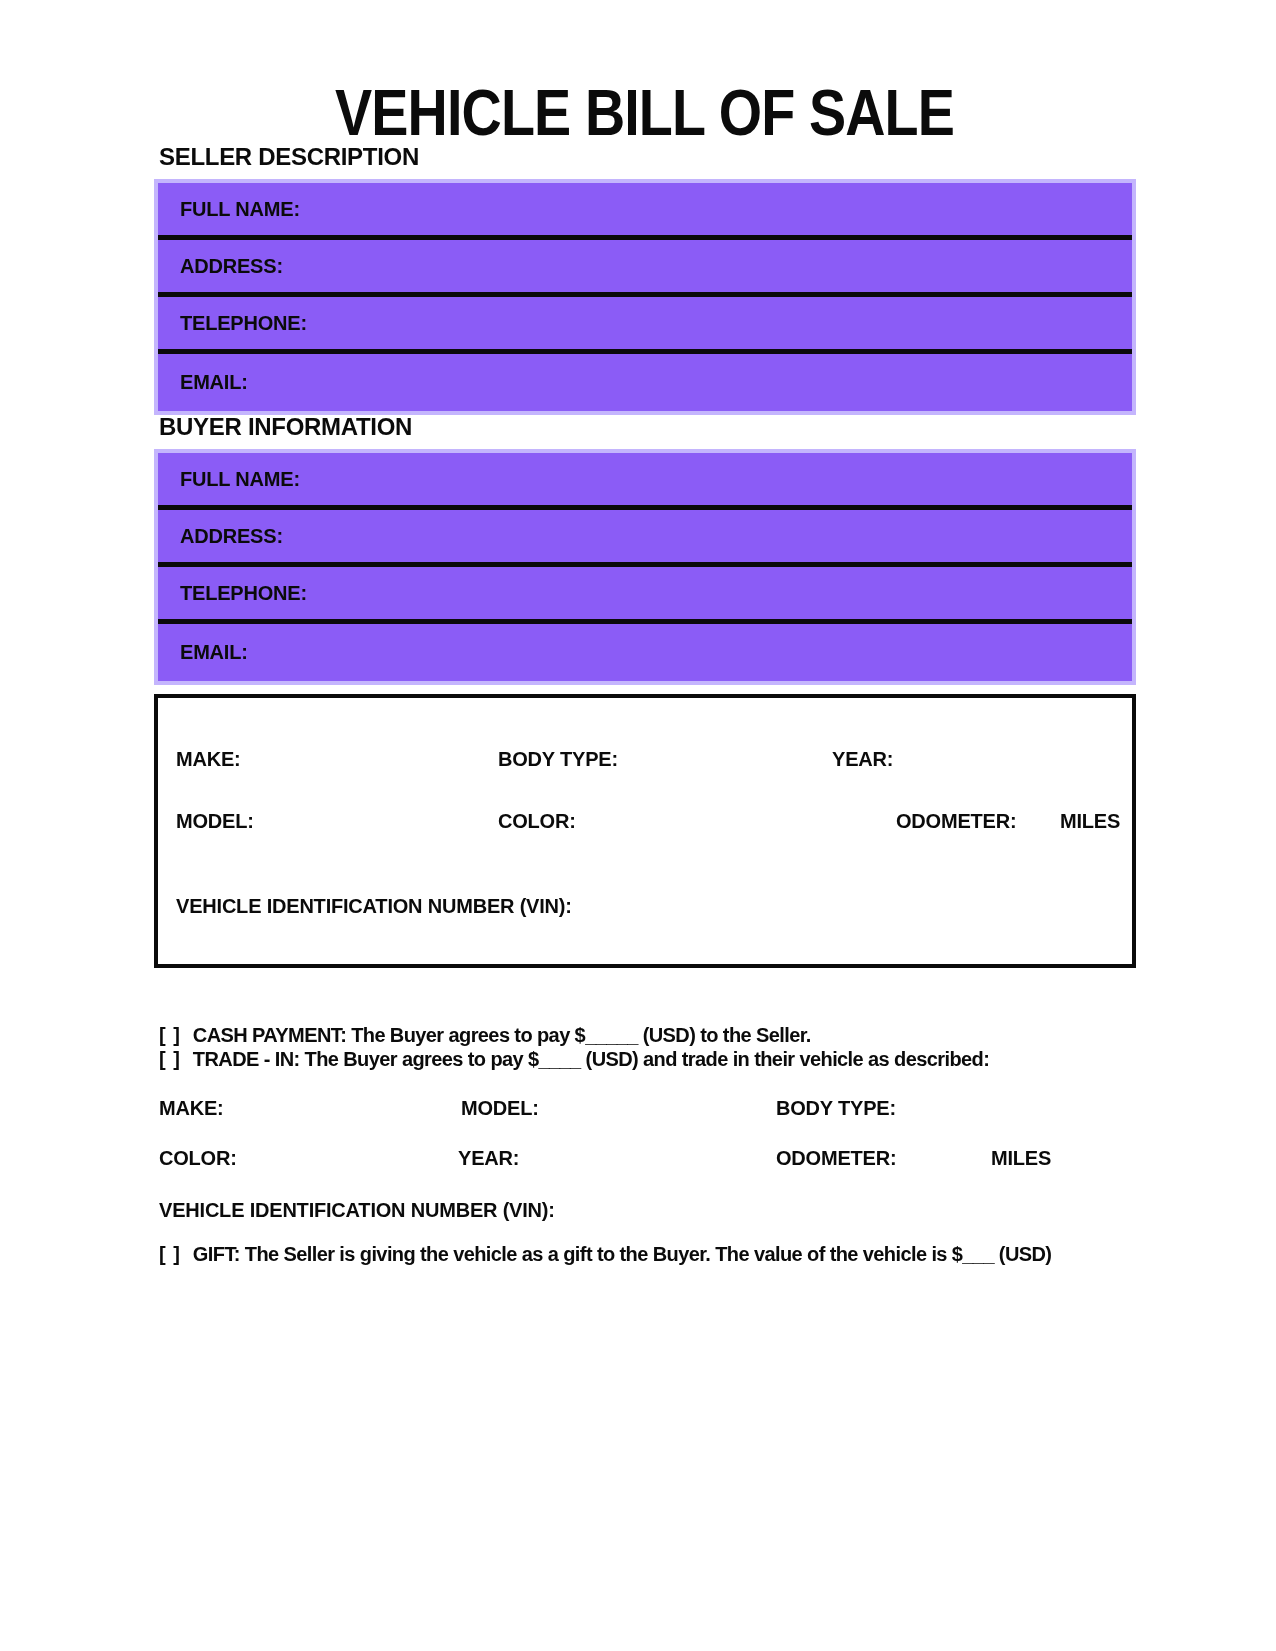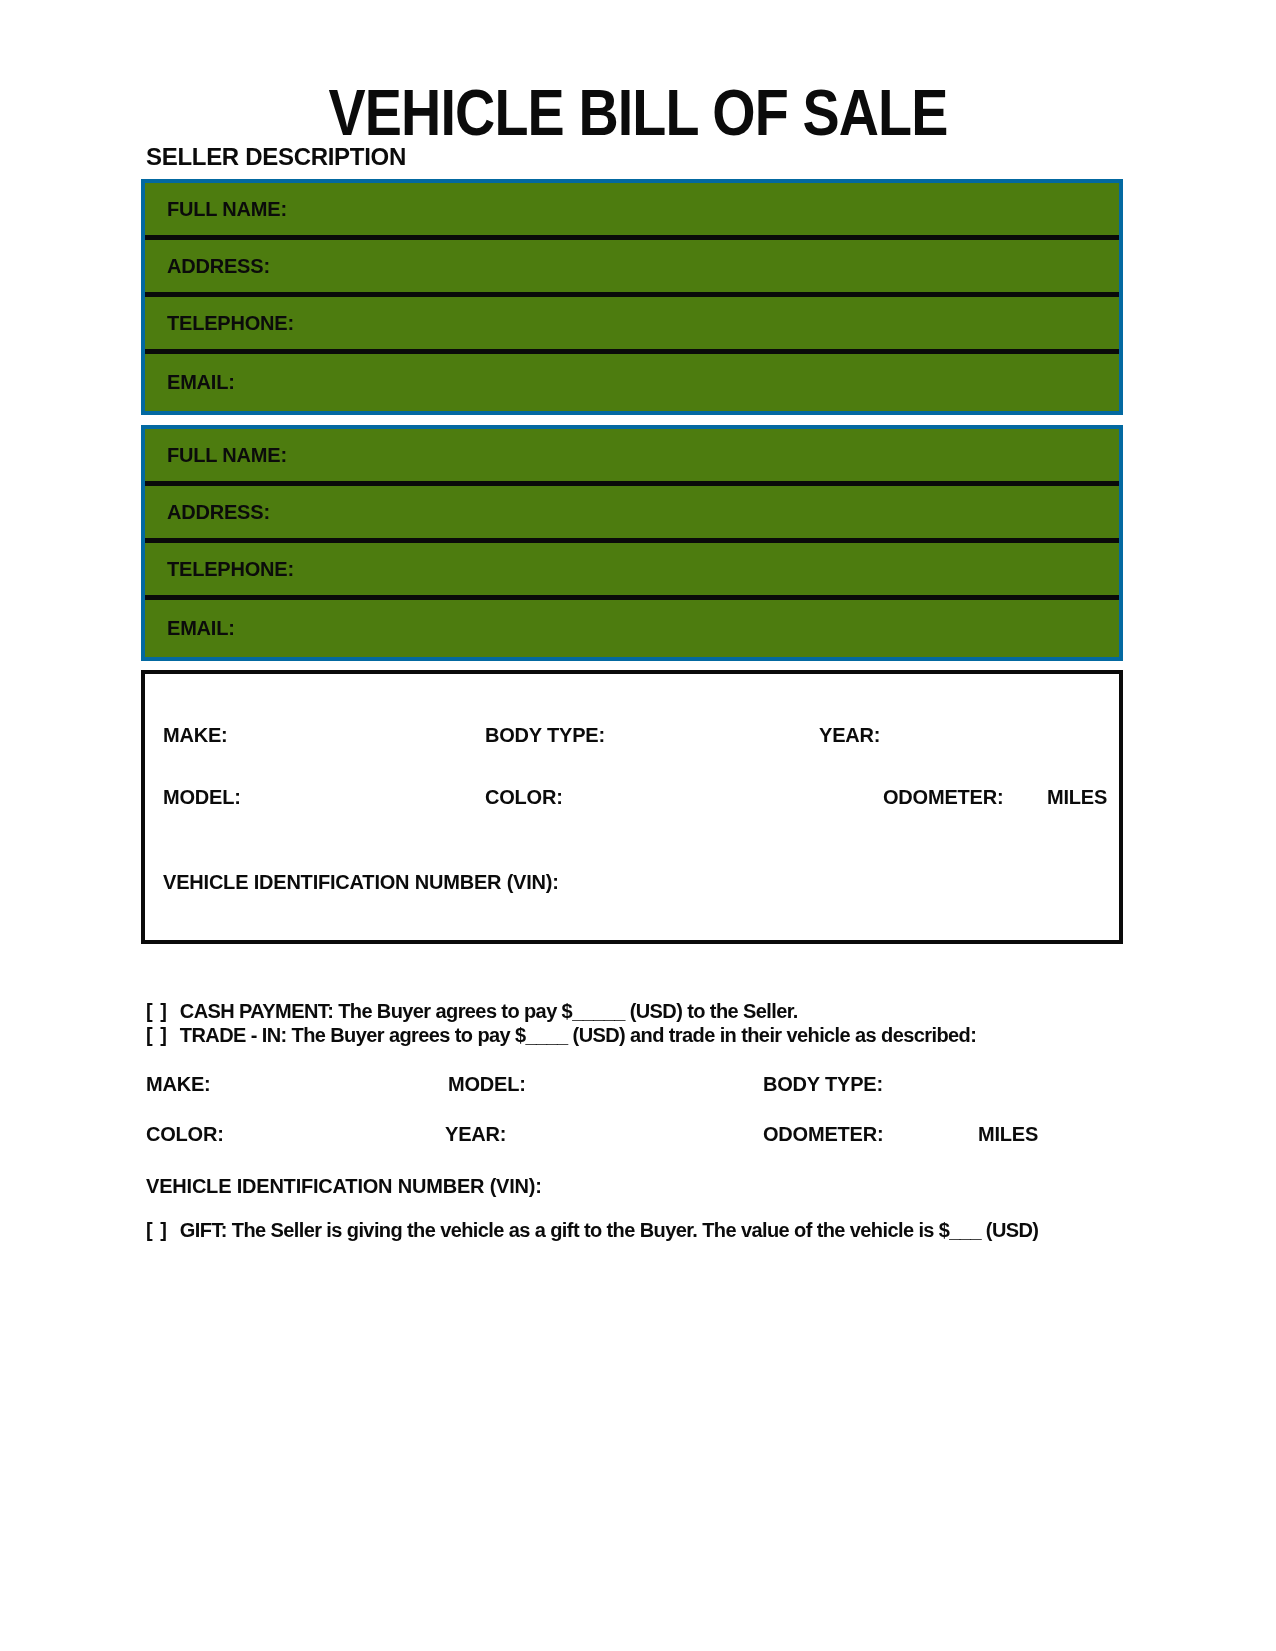--- a/index.html
+++ b/index.html
@@ -5,21 +5,21 @@
   * { box-sizing: border-box; }
   html, body { margin: 0; padding: 0; }
   body {
     width: 1276px; height: 1651px;
     background: #ffffff;
     color: #0b0b0b;
     font-family: "Liberation Sans", sans-serif;
     font-weight: 700;
     -webkit-font-smoothing: antialiased;
   }
-  .page { position: relative; width: 1276px; height: 1268px; overflow: hidden; background:#fff; }
+  .page { position: relative; width: 1276px; height: 1268px; overflow: hidden; background:#fff;padding-left:13px; }
 
   .title {
     margin: 81px 0 0 0;
     text-align: center;
     font-size: 64px;
     font-weight: 800;
     line-height: 1;
     letter-spacing: -1px;
     transform: scaleX(0.87);
     transform-origin: 50% 50%;
@@ -34,22 +34,22 @@
     font-weight: 700;
   }
   .mt-seller { margin-top: 31px; }
   .mt-buyer  { margin-top: 29px; }
   .mt-desc   { margin-top: 30px; }
   .mt-exch   { margin-top: 46px; }
 
   .info-table {
     margin: 10px 0 0 141px;
     width: 982px;
-    border: 4px solid #0369a1;
-    background: #4d7c0f;
+    border: 4px solid #c4b5fd;
+    background: #8b5cf6;
   }
   .info-row {
     display: flex;
     align-items: center;
     height: 57px;
     border-bottom: 5px solid #0a0a0a;
     position: relative;
   }
   .info-row:last-child { border-bottom: none; align-items: center; }
   .info-row .lbl {
@@ -130,20 +130,21 @@
         <span class="blank"></span>
       </div>
       <div class="info-row">
         <span class="lbl">EMAIL:</span>
         <span class="blank"></span>
       </div>
     </div>
   </section>
 
   <section>
+    <h2 class="section-heading mt-buyer">BUYER INFORMATION</h2>
     <div class="info-table">
       <div class="info-row">
         <span class="lbl">FULL NAME:</span>
         <span class="blank"></span>
       </div>
       <div class="info-row">
         <span class="lbl">ADDRESS:</span>
         <span class="blank"></span>
       </div>
       <div class="info-row">

